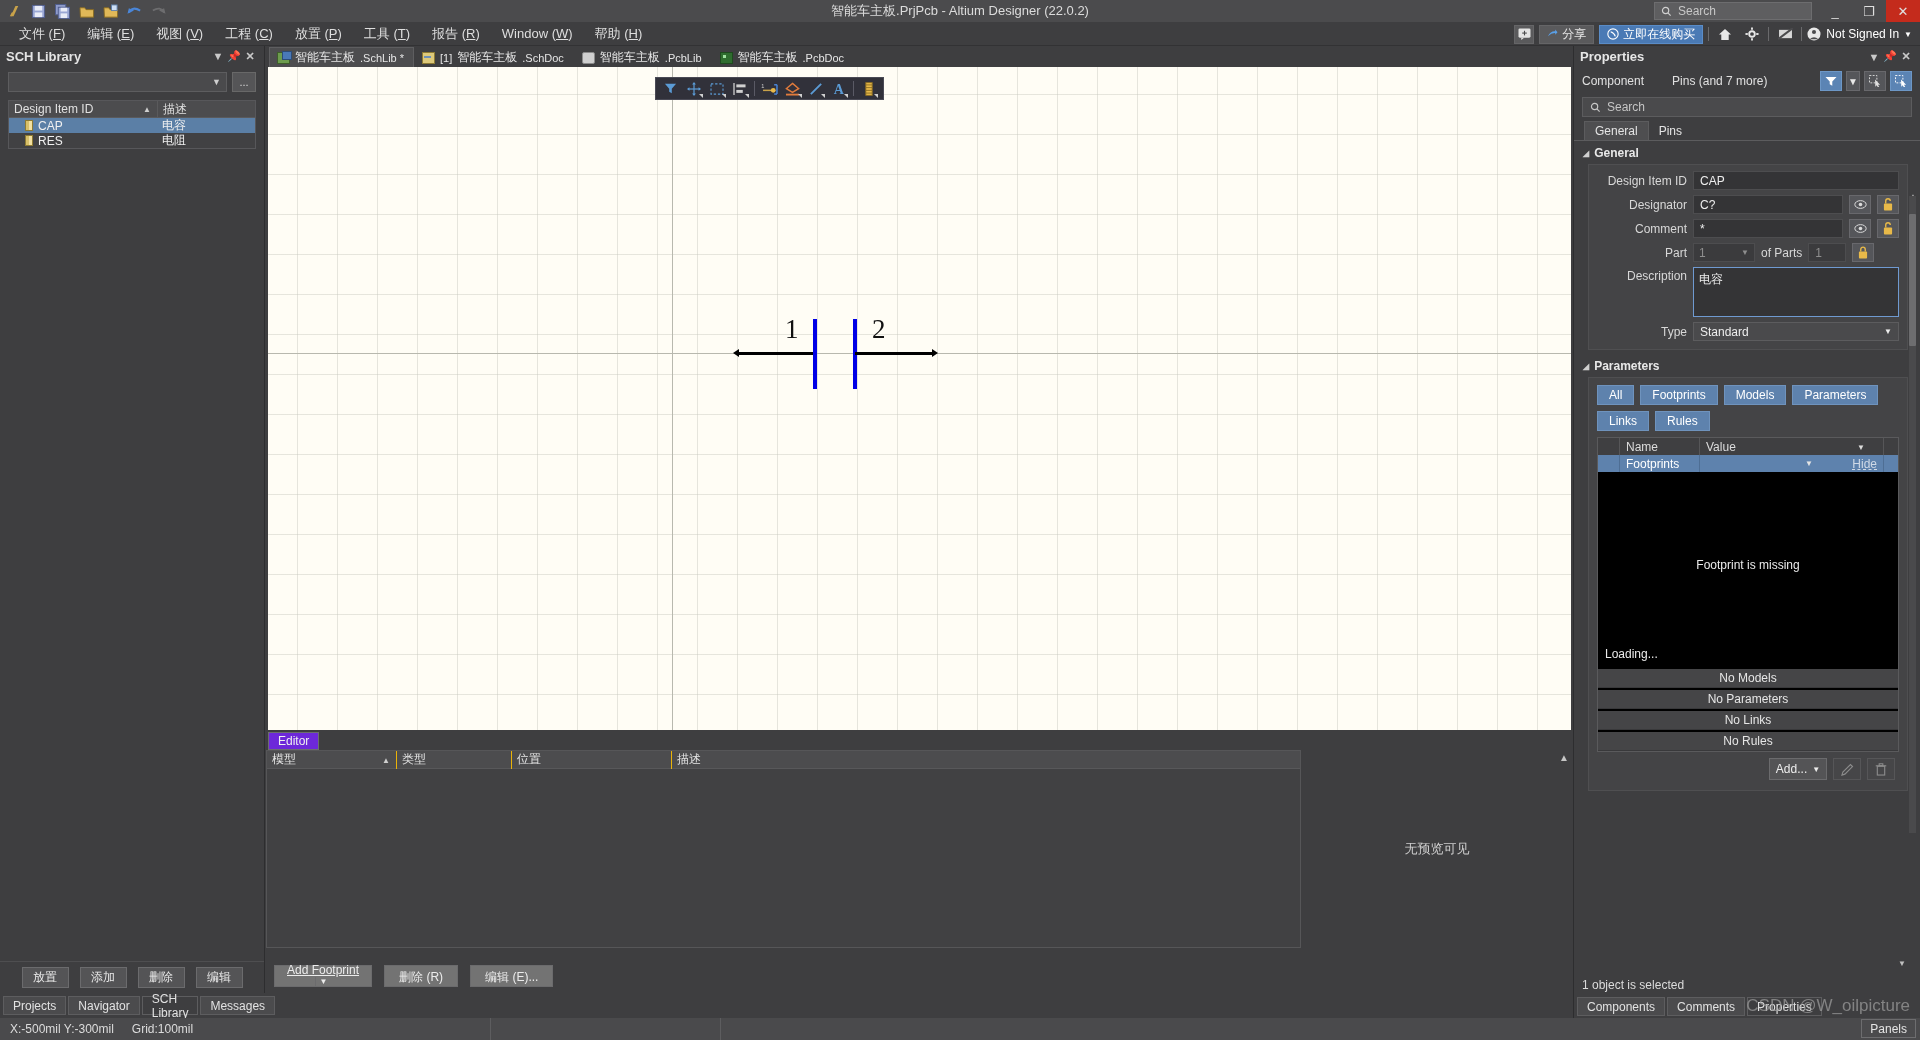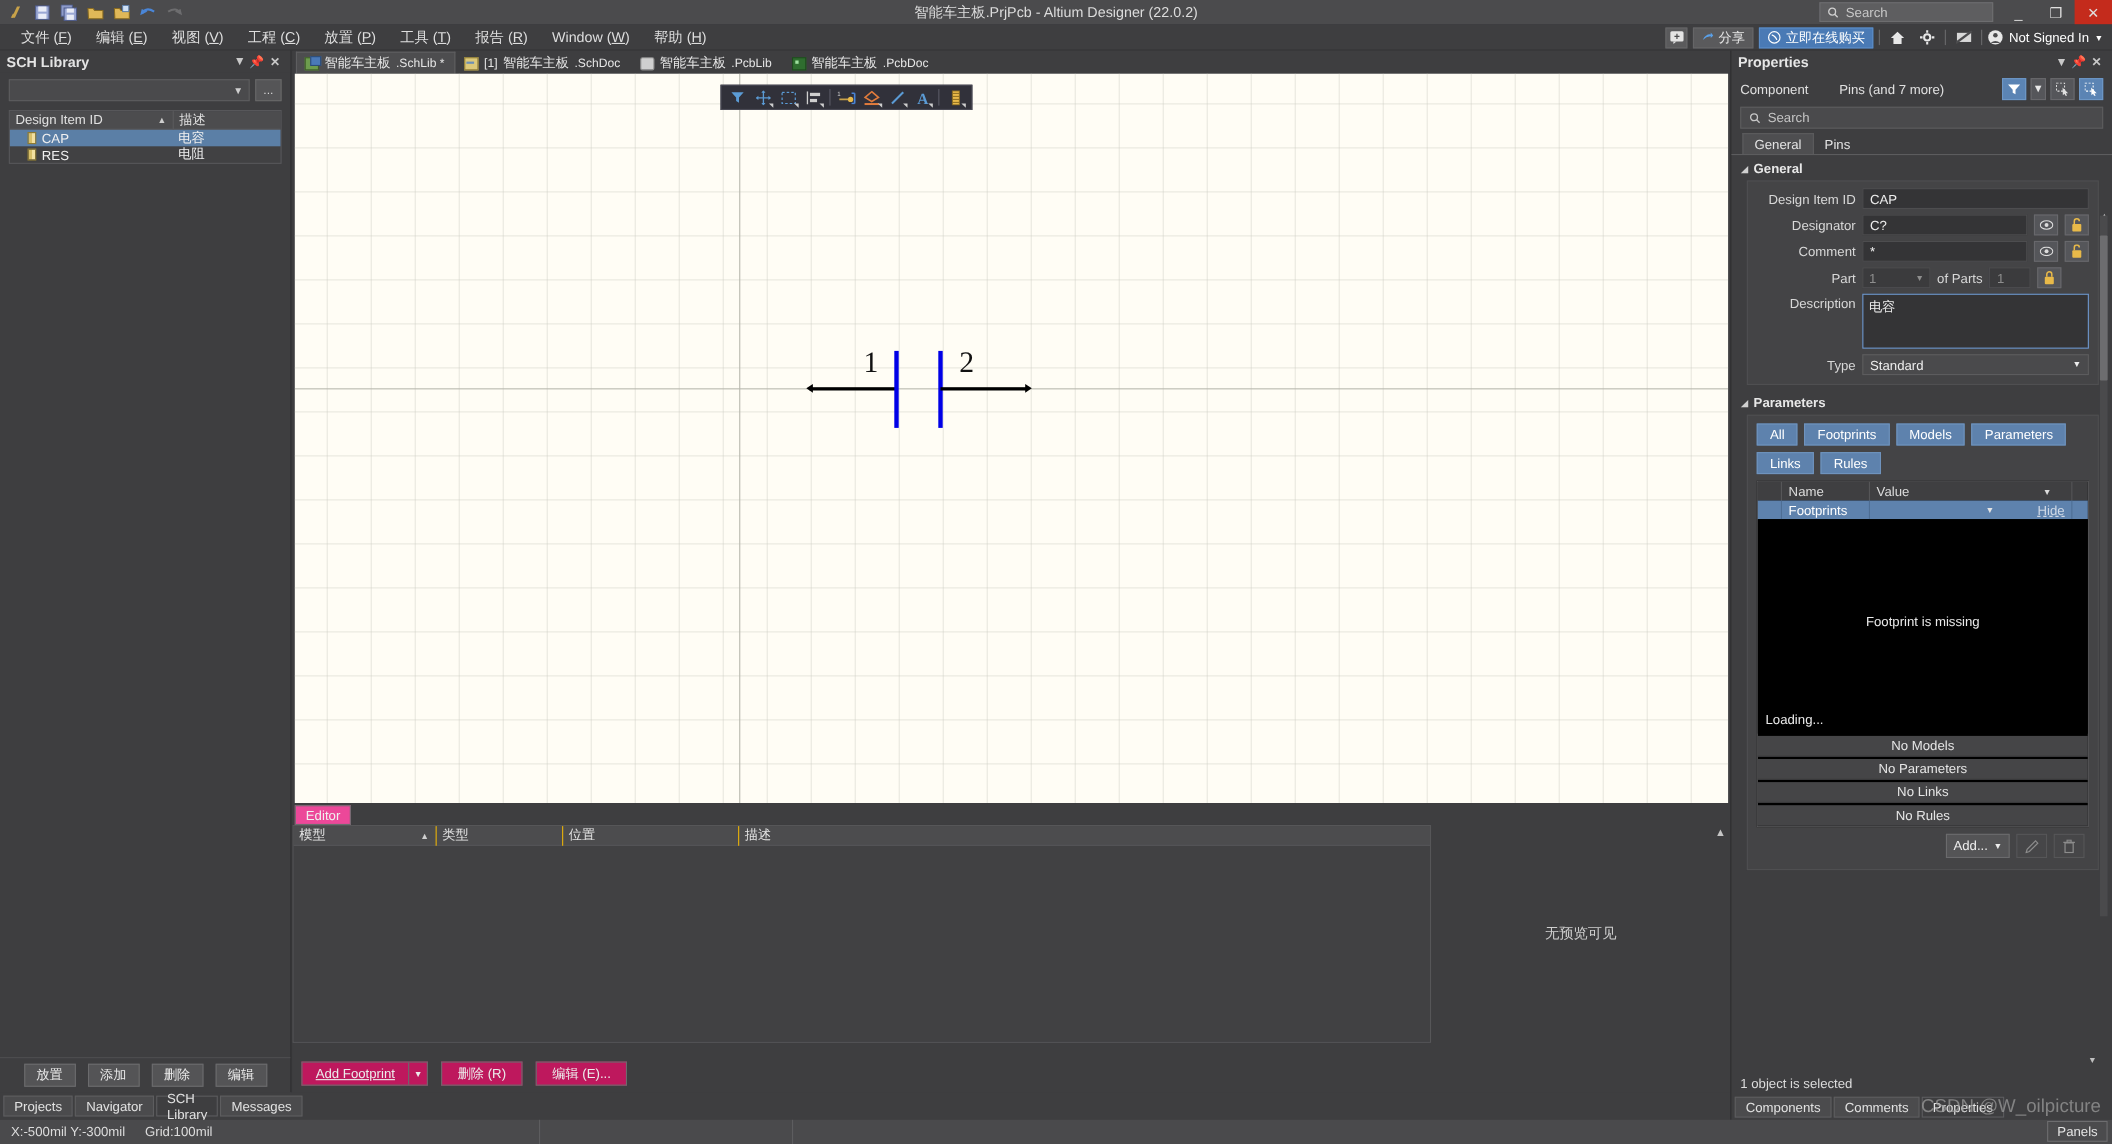--- a/index.html
+++ b/index.html
@@ -184,42 +184,42 @@
   .cbi.has-caret:after{ content:""; position:absolute; right:1px; bottom:0px;
         border-left:4px solid transparent; border-top:4px solid #cfcfcf;}
   .cb-sep{ width:1px; height:15px; background:#5a5a65; margin:0 2px;}
 
   
   .editorpanel{
     position:absolute; left:266px; top:730px; right:347px; bottom:47px; background:#3e3e40;
   }
   .ed-tabrow{ height:20px; display:flex; align-items:flex-end; padding-left:2px;}
   .ed-tab{
-    height:18px; padding:0 9px; background:#ec4899; border:1px solid #6d6d6f;
+    height:18px; padding:0 9px; background:#6d28d9; border:1px solid #6d6d6f;
     font-size:12px; color:#f0f0f0; display:flex; align-items:center;
   }
   .ed-table{
     position:absolute; left:0; top:20px; width:1035px; bottom:45px;
     border:1px solid #565658; background:#454547;
   }
   .ed-head{ display:flex; height:18px; background:#4c4c4e; border-bottom:1px solid #58585a;
             font-size:12px; align-items:center; color:#e4e4e4;}
   .eh{ padding-left:5px; border-right:1px solid #eab308; height:18px; display:flex; align-items:center;}
   .eh.c1{ flex:0 0 130px; position:relative;}
   .eh.c1 .sa{ position:absolute; right:6px; top:5px; font-size:8px; color:#cfcfcf;}
   .eh.c2{ flex:0 0 115px;}
   .eh.c3{ flex:0 0 160px;}
   .eh.c4{ flex:1; border-right:none;}
   .ed-body{ position:absolute; top:18px; left:0; right:0; bottom:0; background:#414143;}
   .ed-buttons{
     position:absolute; left:0; bottom:6px; display:flex; gap:12px; padding-left:8px; align-items:center;
   }
   .eb{
-    height:22px; background:#be185d; border:1px solid #6b6b6d; display:flex; align-items:center;
-    justify-content:space-between; font-size:12px; color:#ececec; padding:0 14px;
+    height:22px; background:#737373; border:1px solid #6b6b6d; display:flex; align-items:center;
+    justify-content:flex-end; font-size:12px; color:#ececec; padding:0 14px;flex-direction:column;
   }
   .eb.split{ padding:0; }
   .eb.split .lbl{ padding:0 12px; height:100%; display:flex; align-items:center;}
   .eb.split .car{ width:17px; height:100%; border-left:1px solid #6b6b6d;
                   display:flex;align-items:center;justify-content:center; font-size:8px;}
   .nopreview{
     position:absolute; left:1035px; top:20px; right:0; bottom:45px;
     display:flex; align-items:center; justify-content:center; color:#cfcfcf; font-size:13px;
   }
   .ed-collapse{ position:absolute; right:4px; top:22px; font-size:10px; color:#c6c6c6;}

